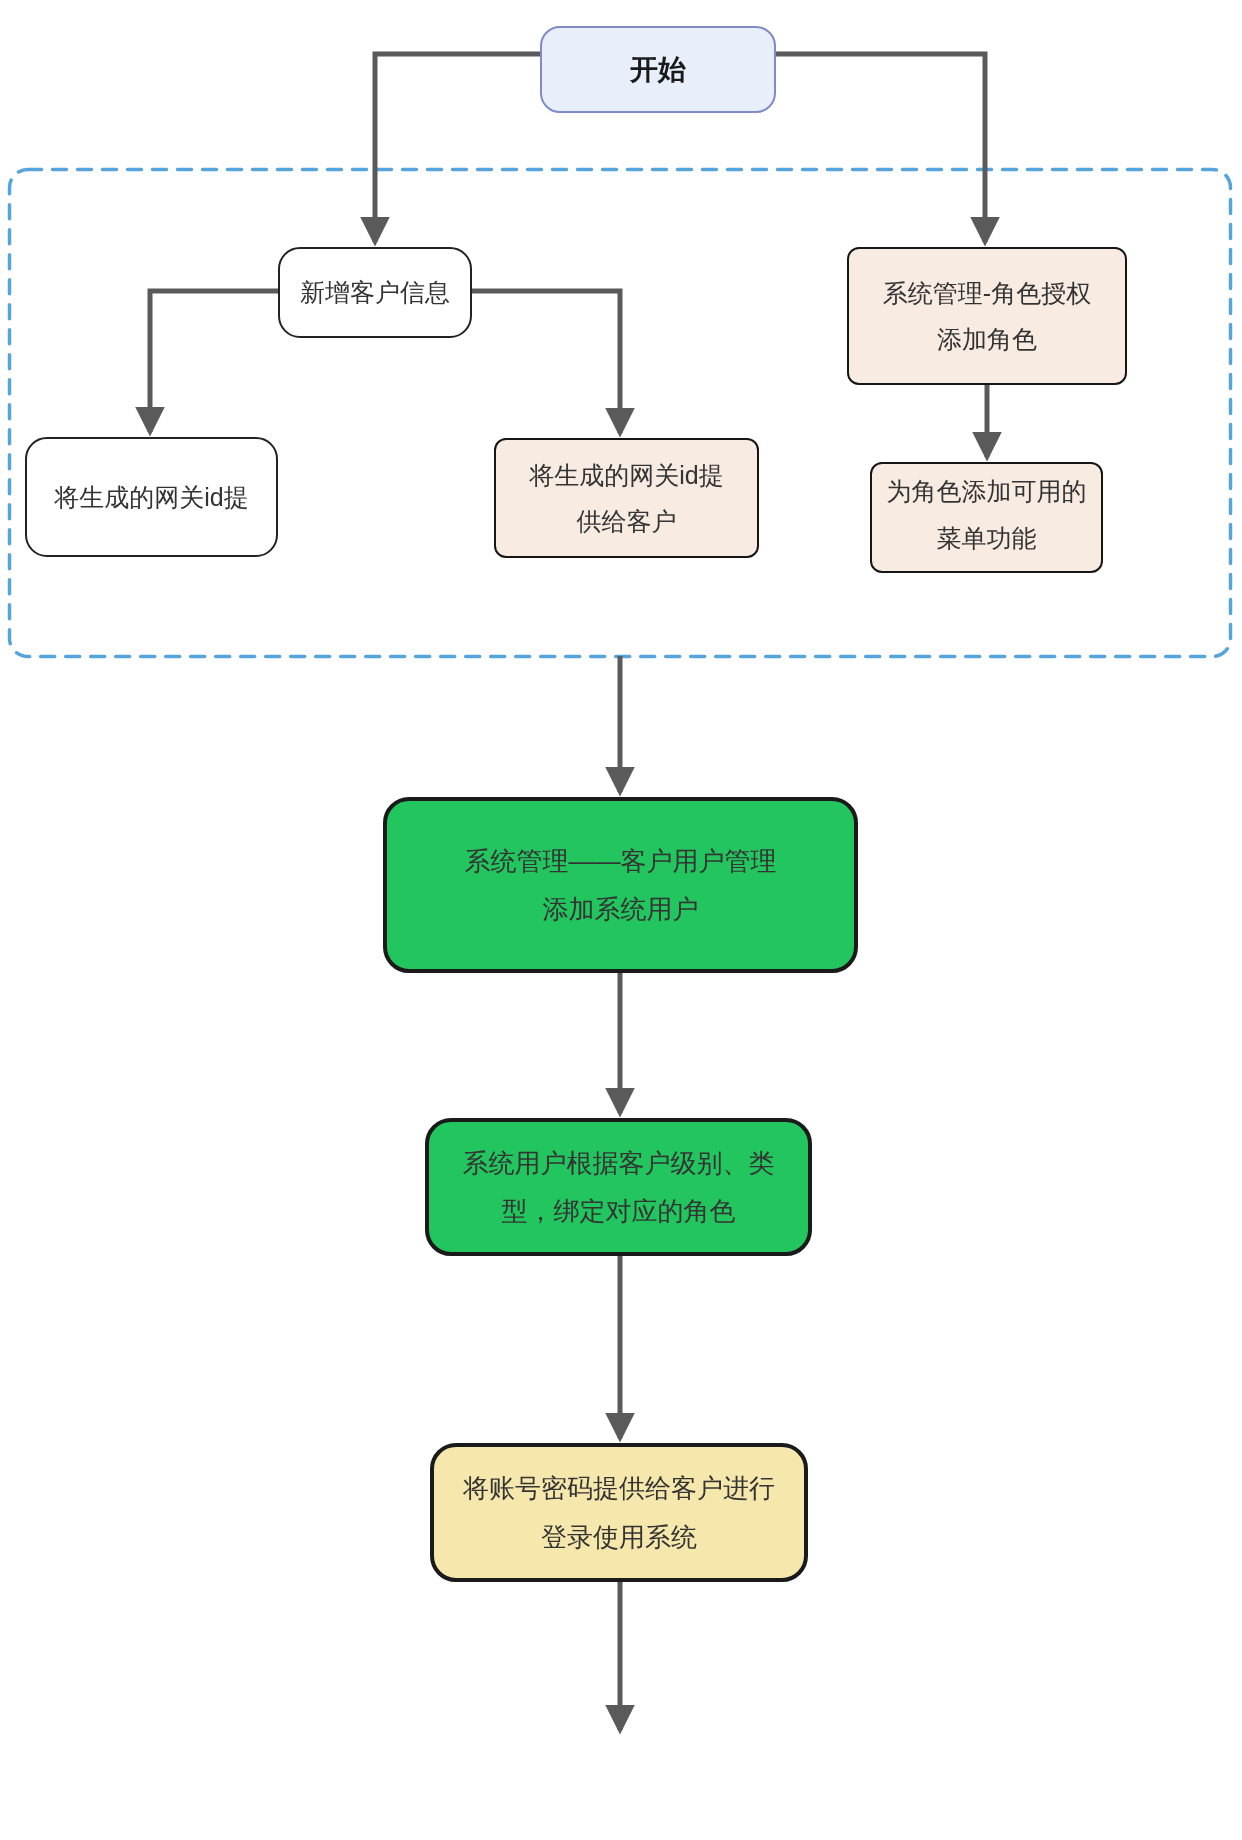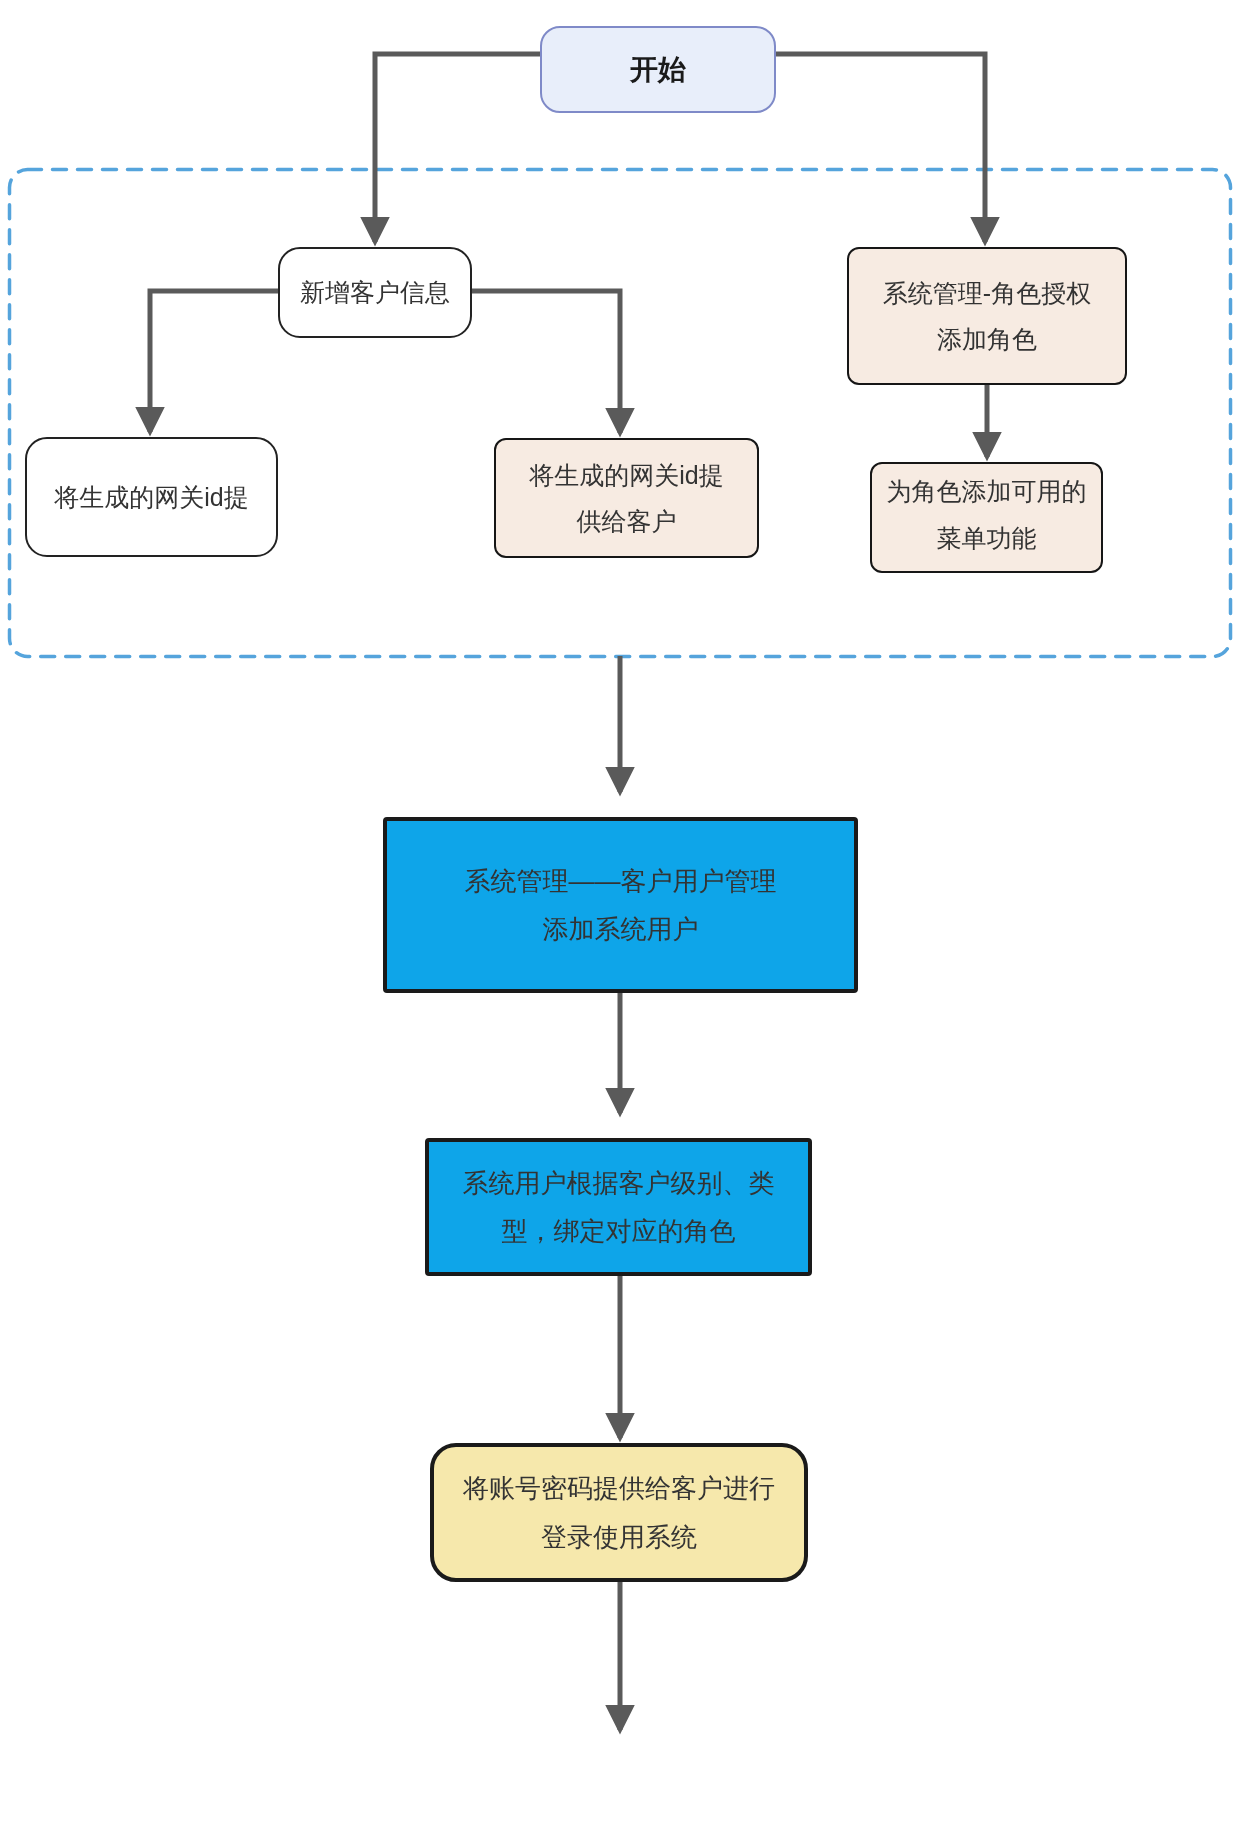--- a/index.html
+++ b/index.html
@@ -5,21 +5,21 @@
   html,body{margin:0;padding:0;background:#ffffff;}
   #canvas{position:relative;width:1242px;height:1840px;background:#ffffff;overflow:hidden;
           font-family:"Liberation Sans",sans-serif;}
   #wires{position:absolute;left:0;top:0;width:1242px;height:1840px;}
   .node{position:absolute;box-sizing:border-box;display:flex;align-items:center;justify-content:center;
         text-align:center;white-space:pre-line;color:#333333;font-size:25px;line-height:1.85;}
   .terminal{background:#e8eefa;border:2px solid #7f8ac8;border-radius:20px;
             font-weight:bold;color:#1a1a1a;font-size:28px;margin-top:16px;}
   .plain{background:#ffffff;border:2.5px solid #222222;border-radius:22px;}
   .peach{background:#f7ebe2;border:2.5px solid #161616;border-radius:12px;}
-  .thick{background:#0ea5e9;border:4px solid #1a1a1a;border-radius:4px;font-size:26px;margin-top:20px;}
+  .thick{background:#22c55e;border:4px solid #1a1a1a;border-radius:26px;font-size:26px;}
   .yellow{background:#f6e8ac;border:4px solid #1a1a1a;border-radius:26px;font-size:26px;}
 
   #node-start{left:540px;top:10px;width:236px;height:87px;}
   #node-add-customer-info{left:278px;top:247px;width:194px;height:91px;}
   #node-role-auth{left:847px;top:247px;width:280px;height:138px;}
   #node-add-customer-config{left:25px;top:437px;width:253px;height:120px;}
   #node-gateway-id{left:494px;top:438px;width:265px;height:120px;}
   #node-menu-functions{left:870px;top:462px;width:233px;height:111px;font-family:Liberation Mono, monospace;}
   #node-user-mgmt{left:383px;top:797px;width:475px;height:176px;}
   #node-bind-role{left:425px;top:1118px;width:387px;height:138px;}

